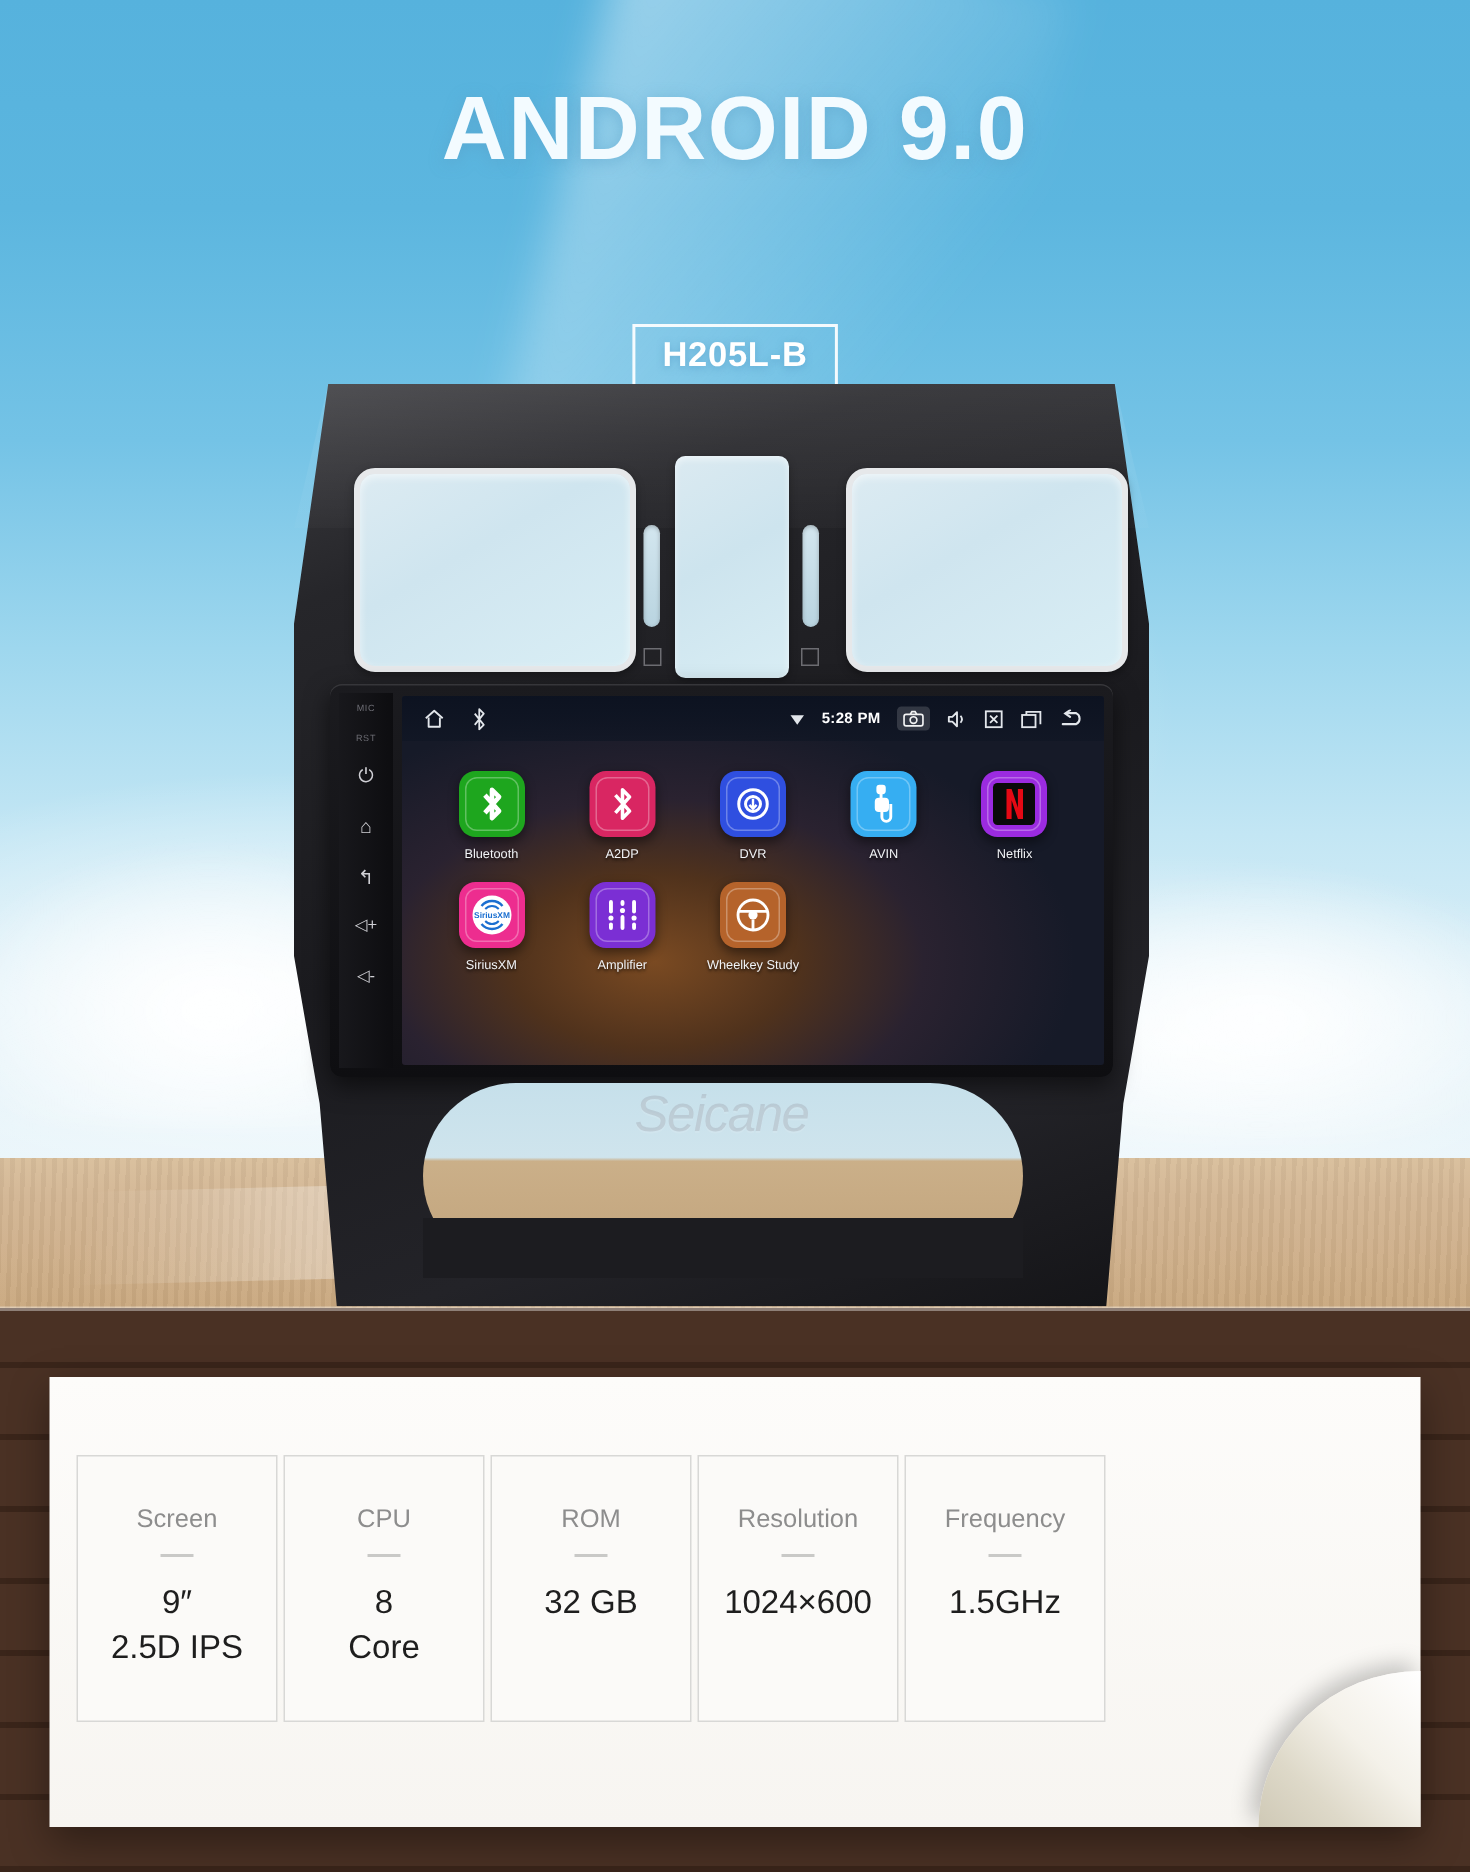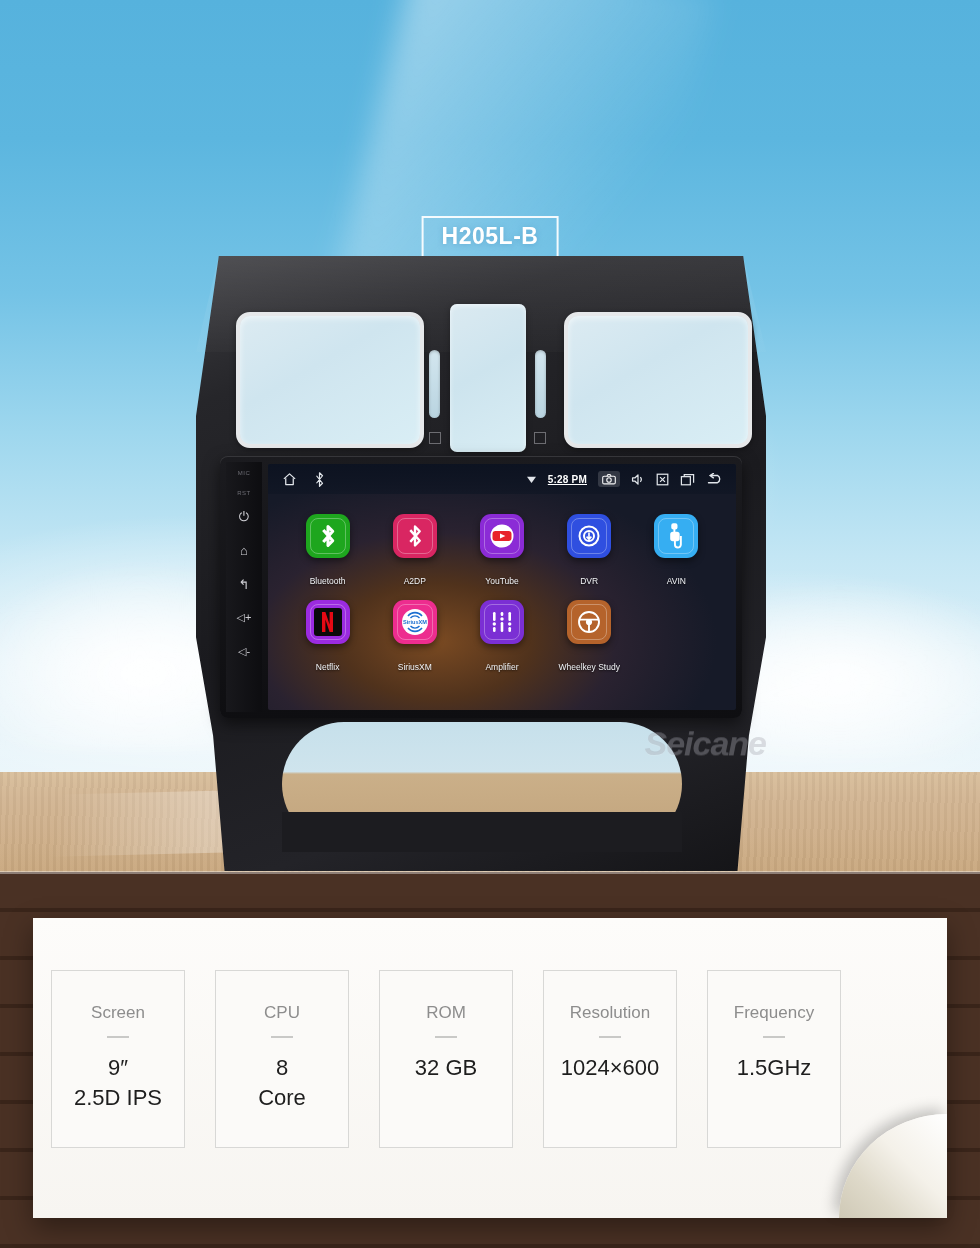--- a/index.html
+++ b/index.html
@@ -162,46 +162,46 @@
     overflow:hidden;border-radius:2px;
   }
   .statusbar{
     position:absolute;left:0;top:0;width:468px;height:30px;
     background:linear-gradient(to bottom, rgba(12,18,32,.95), rgba(16,22,36,.75));
     display:flex;align-items:center;
   }
   .sb-left{display:flex;align-items:center;gap:17px;padding-left:14px;}
   .sb-right{display:flex;align-items:center;gap:11px;margin-left:auto;padding-right:12px;}
   .sb-ico{color:#eef2f6;opacity:.95;display:flex;align-items:center;}
-  .sb-time{color:#fff;font-size:10px;font-weight:bold;letter-spacing:.2px;text-decoration:underline;}
+  .sb-time{color:#fff;font-size:10px;font-weight:bold;letter-spacing:.2px;}
   .sb-hl{background:rgba(255,255,255,.16);border-radius:3px;padding:2px 4px;}
 
   .apps{
     position:absolute;left:0;top:36px;width:468px;
     display:grid;grid-template-columns:repeat(5,1fr);row-gap:14px;
     padding:14px 16px 0;box-sizing:border-box;
   }
   .app{display:flex;flex-direction:column;align-items:center;}
   .tile{
     width:44px;height:44px;border-radius:11px;
     display:flex;align-items:center;justify-content:center;
     box-shadow:0 3px 7px rgba(0,0,0,.45);position:relative;
   }
   .tile::after{
     content:"";position:absolute;inset:4px;border-radius:8px;
     border:1px solid rgba(255,255,255,.30);
   }
   .app-lbl{
-    margin-top:18px;color:#f2f4f7;font-size:8.5px;
+    margin-top:6px;color:#f2f4f7;font-size:8.5px;
     text-shadow:0 1px 2px rgba(0,0,0,.7);white-space:nowrap;
   }
 
   .seicane{
-    position:absolute;left:0;top:468px;width:570px;text-align:right;
-    font-size:34px;font-weight:bold;font-style:italic;
+    position:absolute;left:0;top:468px;width:570px;text-align:center;
+    font-size:34px;font-weight:normal;font-style:italic;
     color:rgba(150,150,158,.30);letter-spacing:-1px;
     text-shadow:0 1px 0 rgba(255,255,255,.10);
   }
 
   
   .cutout{
     position:absolute;left:86px;top:466px;width:400px;height:124px;
     background:linear-gradient(to bottom, rgba(205,232,243,.96) 0%, rgba(214,236,245,.96) 40%, rgba(208,180,140,.97) 42%, rgba(198,167,126,.97) 100%);
     border-radius:62px/62px;
   }
@@ -214,21 +214,21 @@
   }
 
   
   .spec-card{
     position:absolute;left:33px;top:918px;width:914px;height:300px;
     background:linear-gradient(to bottom,#fdfcfa,#f7f5f1);
     box-shadow:0 10px 26px rgba(0,0,0,.38);
   }
   .spec-row{
     position:absolute;left:18px;top:52px;
-    display:flex;gap:30px;
+    display:flex;gap:4px;
   }
   .spec-box{
     width:134px;height:178px;border:1px solid #d8d8d6;
     background:#fbfaf8;
     display:flex;flex-direction:column;align-items:center;
     padding-top:32px;box-sizing:border-box;
   }
   .spec-key{color:#8d8d8d;font-size:17px;}
   .spec-dash{width:22px;height:2px;background:#c9c9c7;margin:13px 0 15px;}
   .spec-val{color:#1e1e1e;font-size:22px;line-height:1.35;text-align:center;}
@@ -247,20 +247,21 @@
 <div class="sunray"></div>
 <div class="cloud-l"></div>
 <div class="cloud-r"></div>
 
 <div class="table-top"></div>
 <div class="table-streak"></div>
 <div class="table-edge-hi"></div>
 <div class="table-edge"></div>
 
 <div class="headline">
+  <span class="h-l1">ANDROID 9.0</span>
 </div>
 <div class="badge">H205L-B</div>
 
 <div class="fascia">
   <div class="fascia-body"></div>
   <div class="fascia-sheen"></div>
 
   <div class="vent vent-left"></div>
   <div class="vent-center"></div>
   <div class="vent vent-right"></div>
@@ -350,30 +351,20 @@
 
       <div class="app">
         <div class="tile" style="background:#D92662">
           <svg width="22" height="26" viewBox="0 0 14 22">
               <path d="M3 6 L11 15 L7 19 V3 L11 7 L3 16" fill="none" stroke="#fff" stroke-width="2" stroke-linejoin="round"></path>
             </svg>
         </div>
         <div class="app-lbl">A2DP</div>
       </div>
 
-      <div class="app">
-        <div class="tile" style="background:#8B2BD6">
-          <svg width="30" height="30" viewBox="0 0 30 30">
-            <circle cx="15" cy="15" r="11.5" fill="#fff"></circle>
-            <rect x="5.5" y="10" width="19" height="10" rx="3" fill="#E8232A"></rect>
-            <path d="M13 12.4 L18.4 15 L13 17.6 Z" fill="#fff"></path>
-          </svg>
-        </div>
-        <div class="app-lbl">YouTube</div>
-      </div>
 
       <div class="app">
         <div class="tile" style="background:#2F4FE0">
           <svg width="28" height="28" viewBox="0 0 28 28" fill="none" stroke="#fff" stroke-width="2">
             <circle cx="14" cy="14" r="9.5"></circle>
               <circle cx="14" cy="14" r="5"></circle>
             <path d="M14 10.5 V17 M11.6 14.6 L14 17.2 L16.4 14.6" stroke-width="1.6"></path>
           </svg>
         </div>
         <div class="app-lbl">DVR</div>

